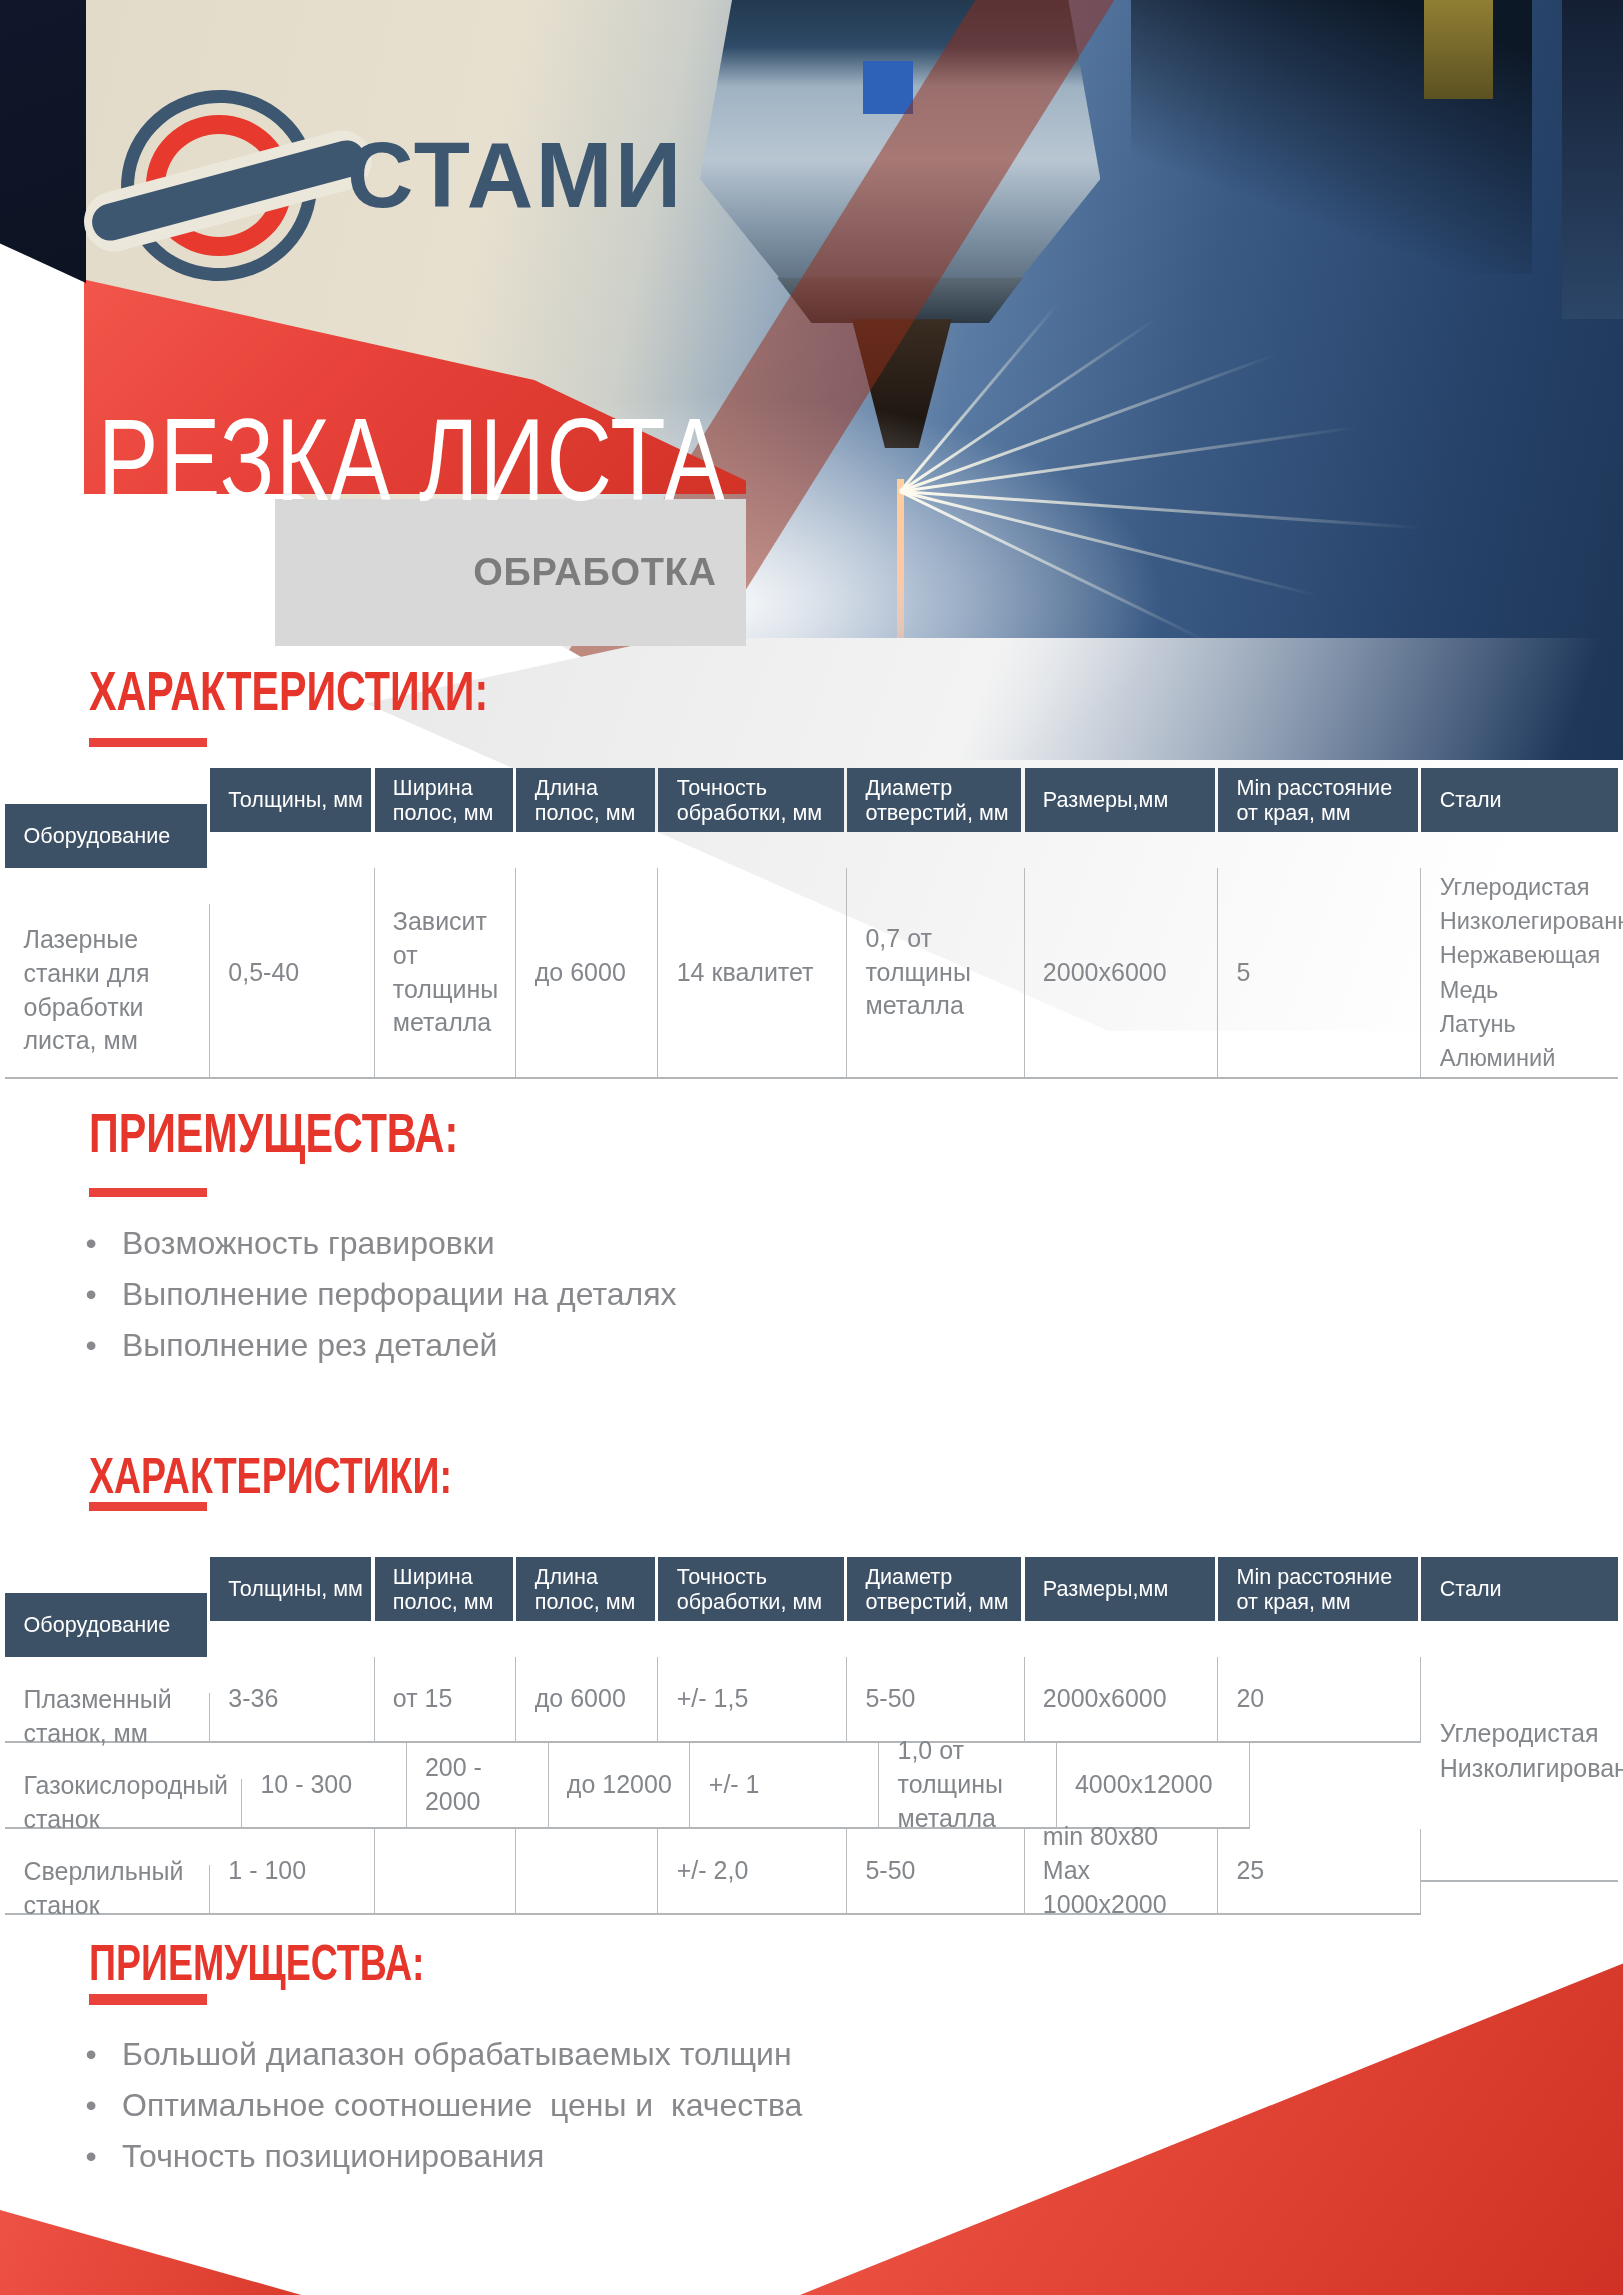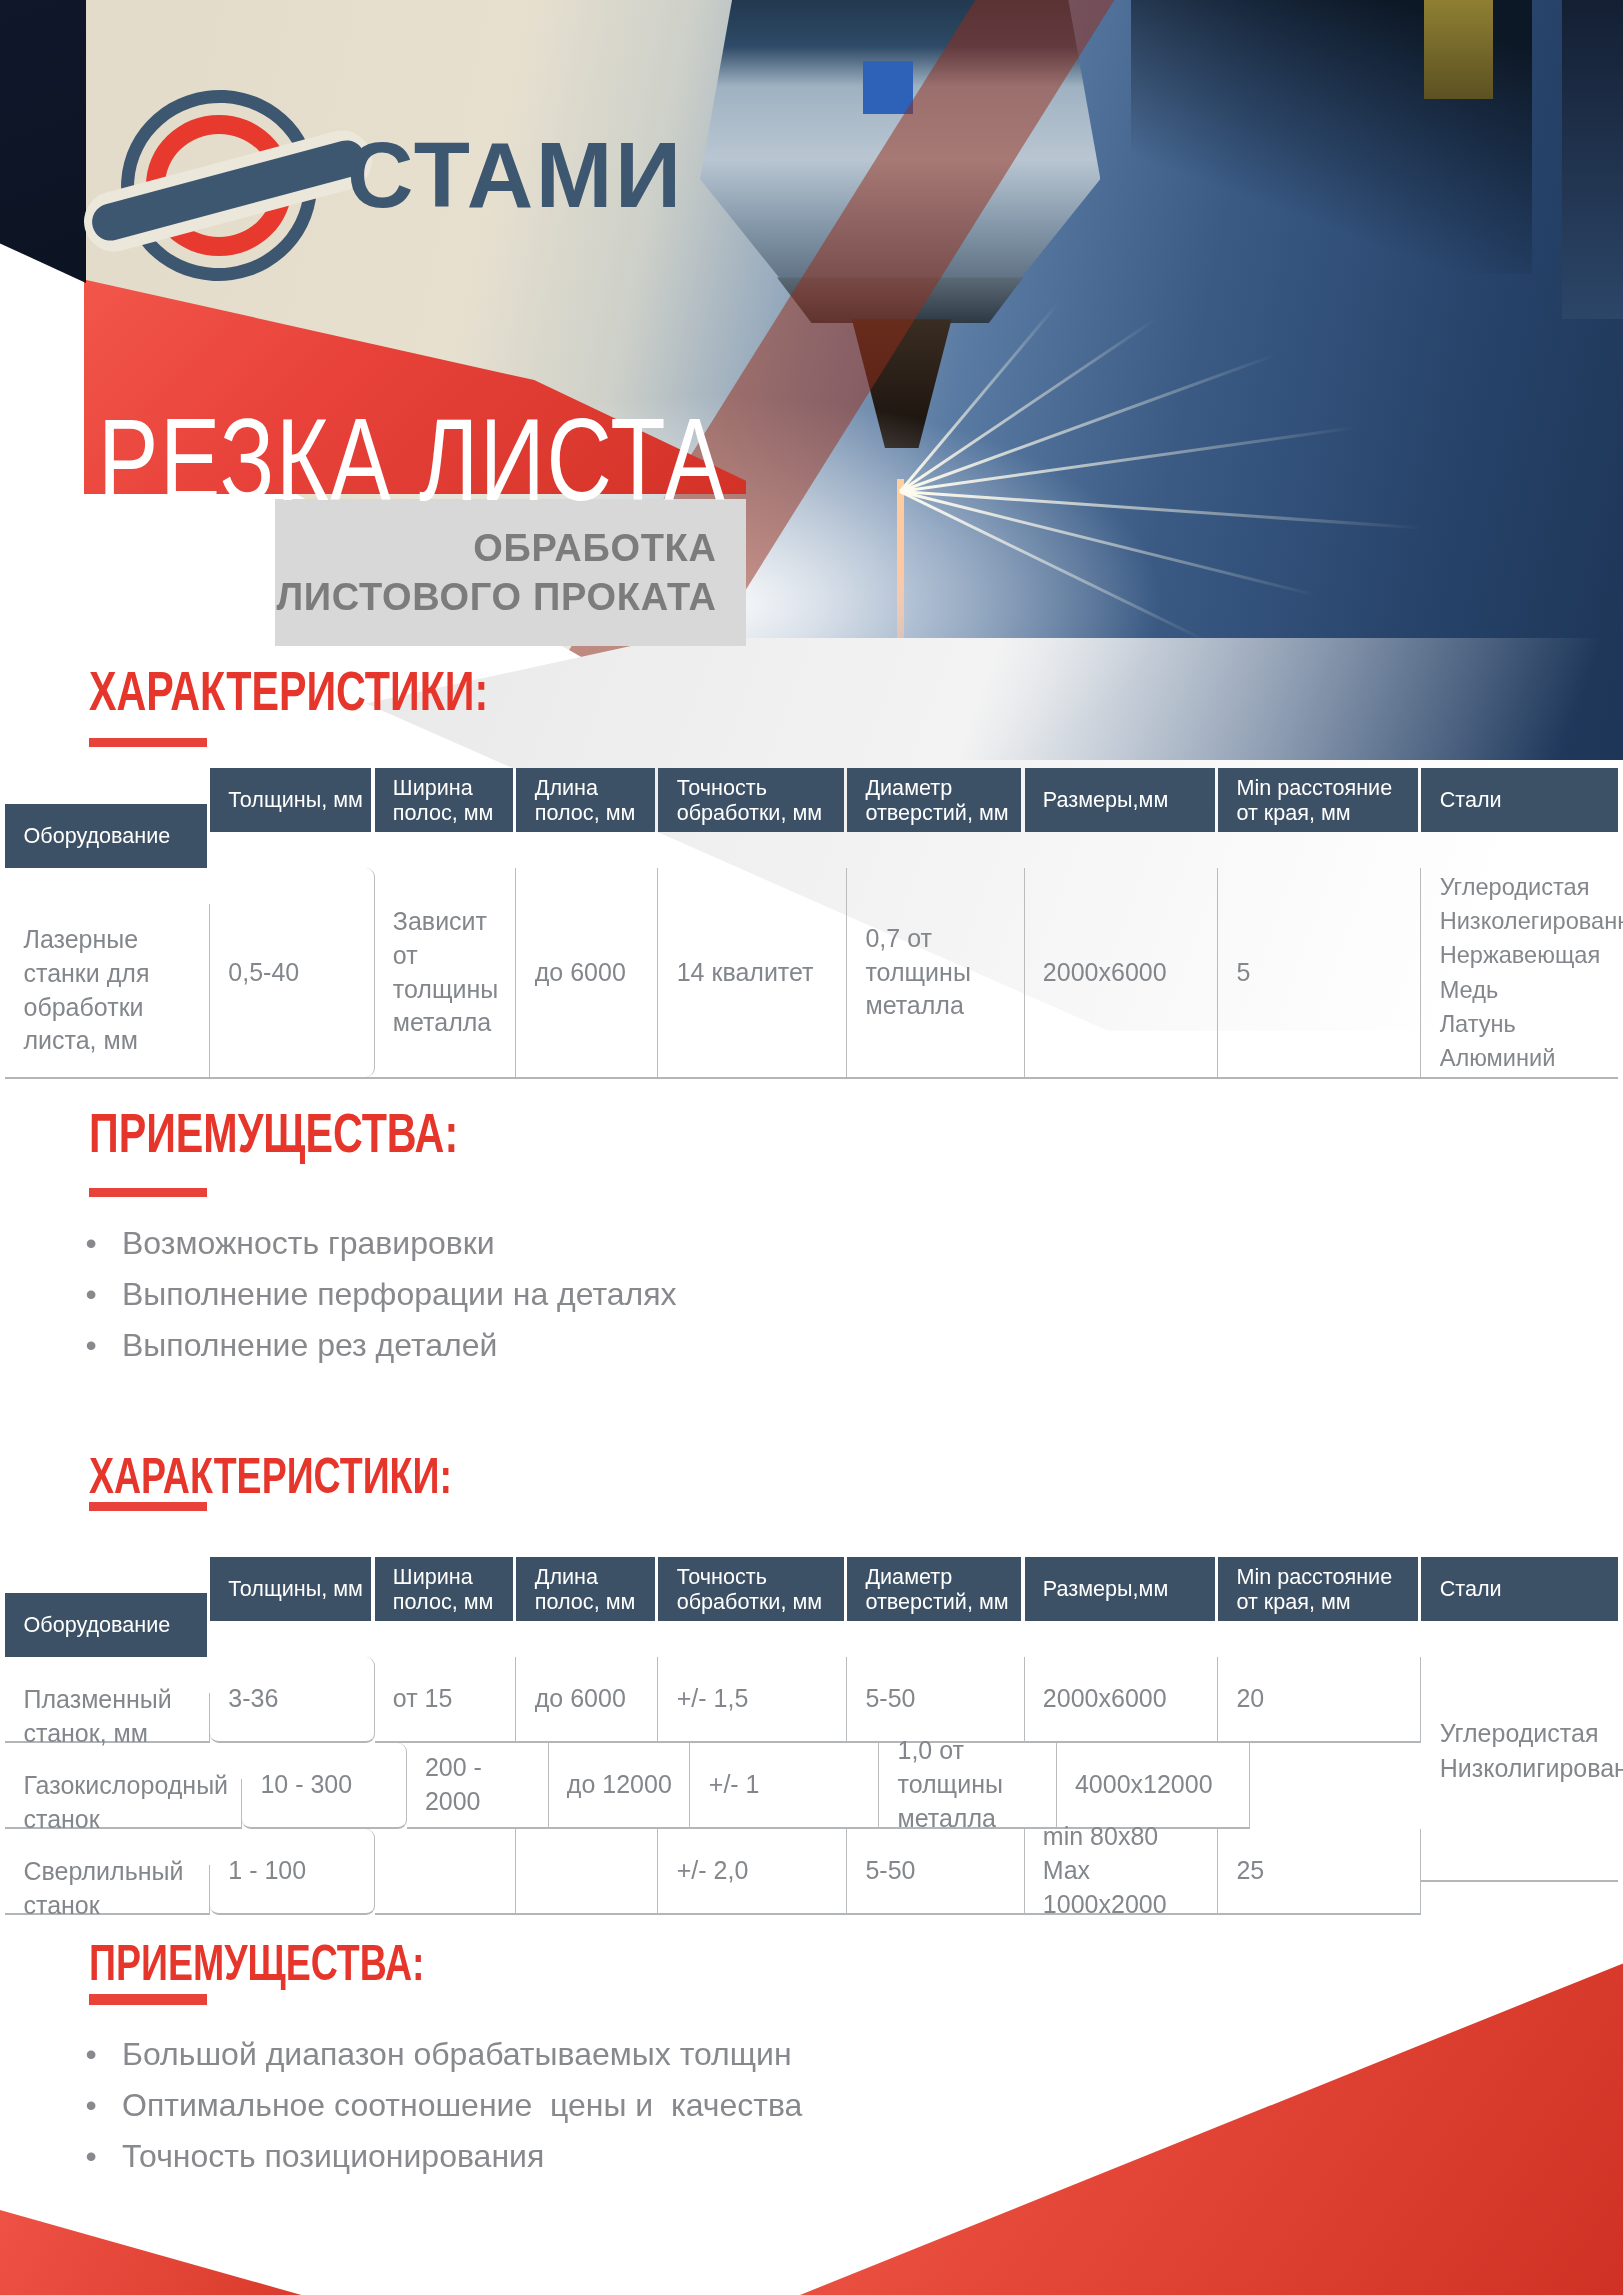--- a/index.html
+++ b/index.html
@@ -78,21 +78,21 @@
   
   .sec-head{z-index:6;color:#e6362b;font-weight:bold;line-height:1;white-space:nowrap;
     transform:scaleX(.75);transform-origin:left top;}
   .h-big{font-size:55px;}
   .h-mid{font-size:50px;}
   .underbar{z-index:6;background:#e8423a;width:118px;height:9.2px;}
 
   
   .tbl{z-index:6;width:1613px;left:5.2px;}
   .trow{display:flex;width:100%;}
-  .c0{flex:0 0 12.7%;margin-top:36px;} .c1{flex:0 0 10.2%;border-radius:9px;} .c2{flex:0 0 8.8%;} .c3{flex:0 0 8.8%;}
+  .c0{flex:0 0 12.7%;margin-top:36px;} .c1{flex:0 0 10.2%;} .c2{flex:0 0 8.8%;} .c3{flex:0 0 8.8%;}
   .c4{flex:0 0 11.7%;} .c5{flex:0 0 11.0%;} .c6{flex:0 0 12.0%;} .c7{flex:0 0 12.6%;}
   .c8{flex:0 0 12.2%;}
   .th{height:64px;box-sizing:border-box;}
   .th-in{background:#3d5166;height:100%;margin-right:3.3px;display:flex;align-items:center;
     padding-left:18.3px;padding-right:5.2px;box-sizing:border-box;color:#fff;font-size:21.6px;line-height:1.18;}
   .th:last-child .th-in{margin-right:0;}
   .td{box-sizing:border-box;display:flex;align-items:center;padding:13px 13px 13px 18.3px;
     font-size:25px;color:#83878b;line-height:1.35;border-right:1.3px solid #b9bcbe;}
   .td.last{border-right:none;}
   .body1{height:209px;border-bottom:2px solid #b3b6b9;}
@@ -150,21 +150,20 @@
       <div class="swoosh-gap"></div>
       <div class="swoosh"></div>
     </div>
     <div class="logo-text">СТАМИ</div>
   </div>
 
   <div class="abs title-band"></div>
   <div class="abs hero-title">РЕЗКА ЛИСТА</div>
   <div class="abs subtitle-box">
     <div class="subtitle-line">ОБРАБОТКА</div>
-    <div class="subtitle-line">ЛИСТОВОГО ПРОКАТА</div>
   </div>
 
   <div class="abs sec-head h-big" style="left:89px;top:664px;">ХАРАКТЕРИСТИКИ:</div>
   <div class="abs underbar" style="left:89px;top:738px;"></div>
 
   <div class="abs tbl" style="top:768px;">
     <div class="trow">
       <div class="th c0">
           <div class="th-in">Оборудование</div>
         </div>

